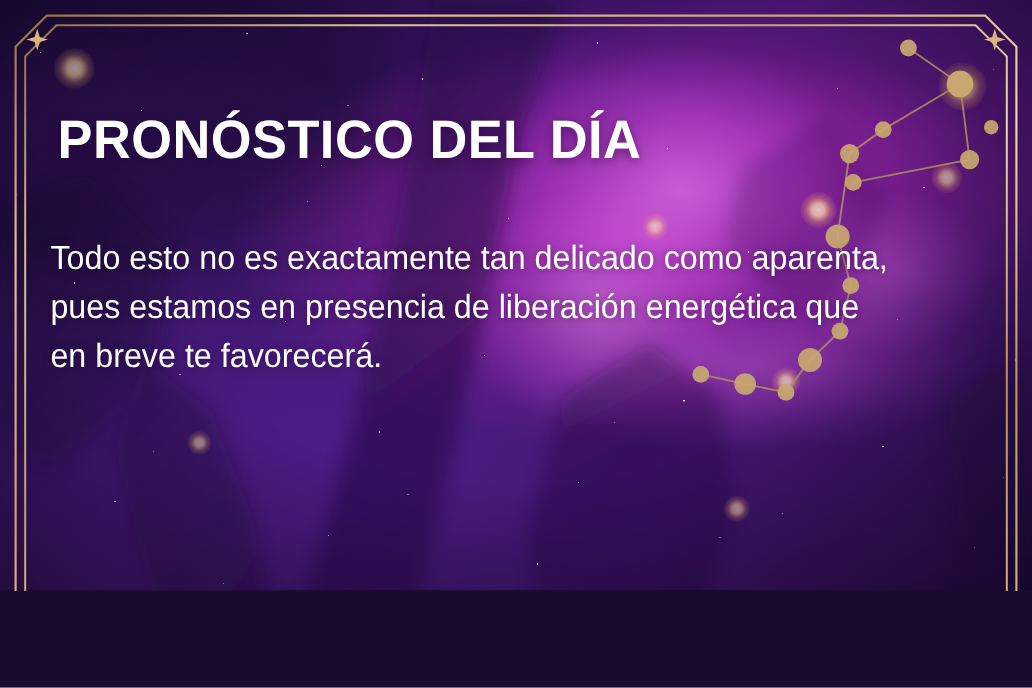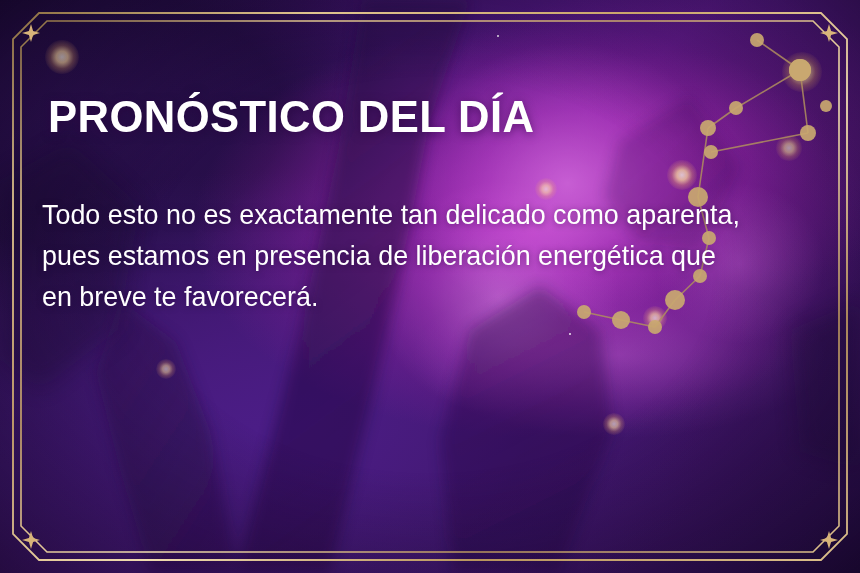--- a/index.html
+++ b/index.html
@@ -9,21 +9,21 @@
     background: #1a0b2e;
   }
   body {
     font-family: "Liberation Sans", sans-serif;
   }
 
   
   .card {
     position: relative;
     width: 860px;
-    height: 573px;
+    height: 492px;
     overflow: hidden;
     background: #2a0f4a;
     user-select: none;
   }
 
   
   .bg-layer {
     position: absolute;
     inset: 0;
     pointer-events: none;

